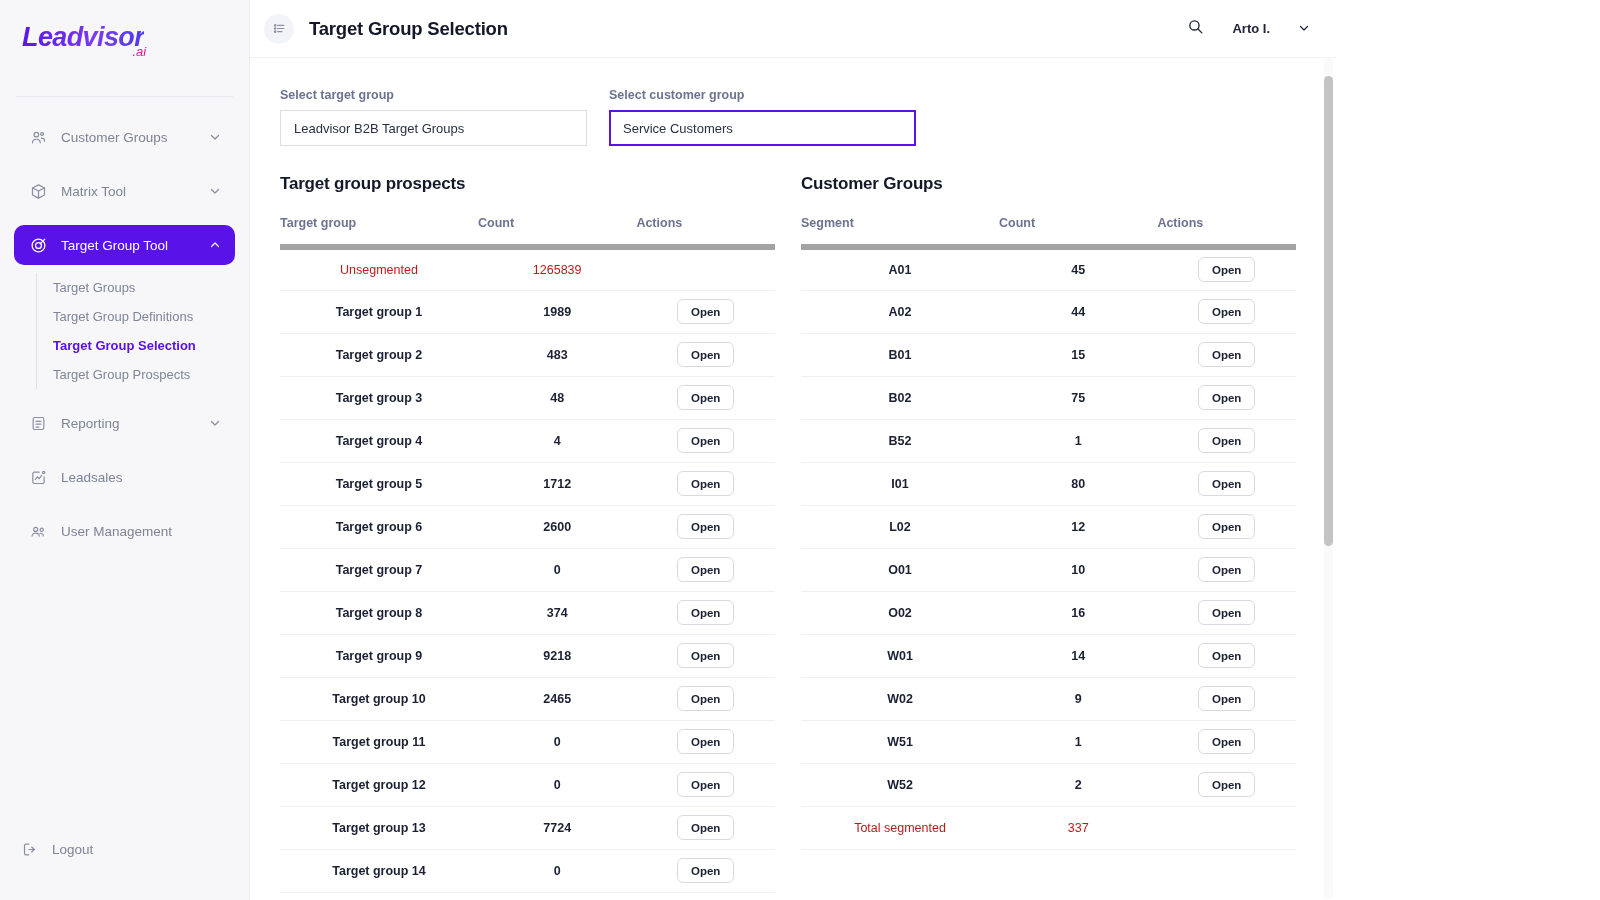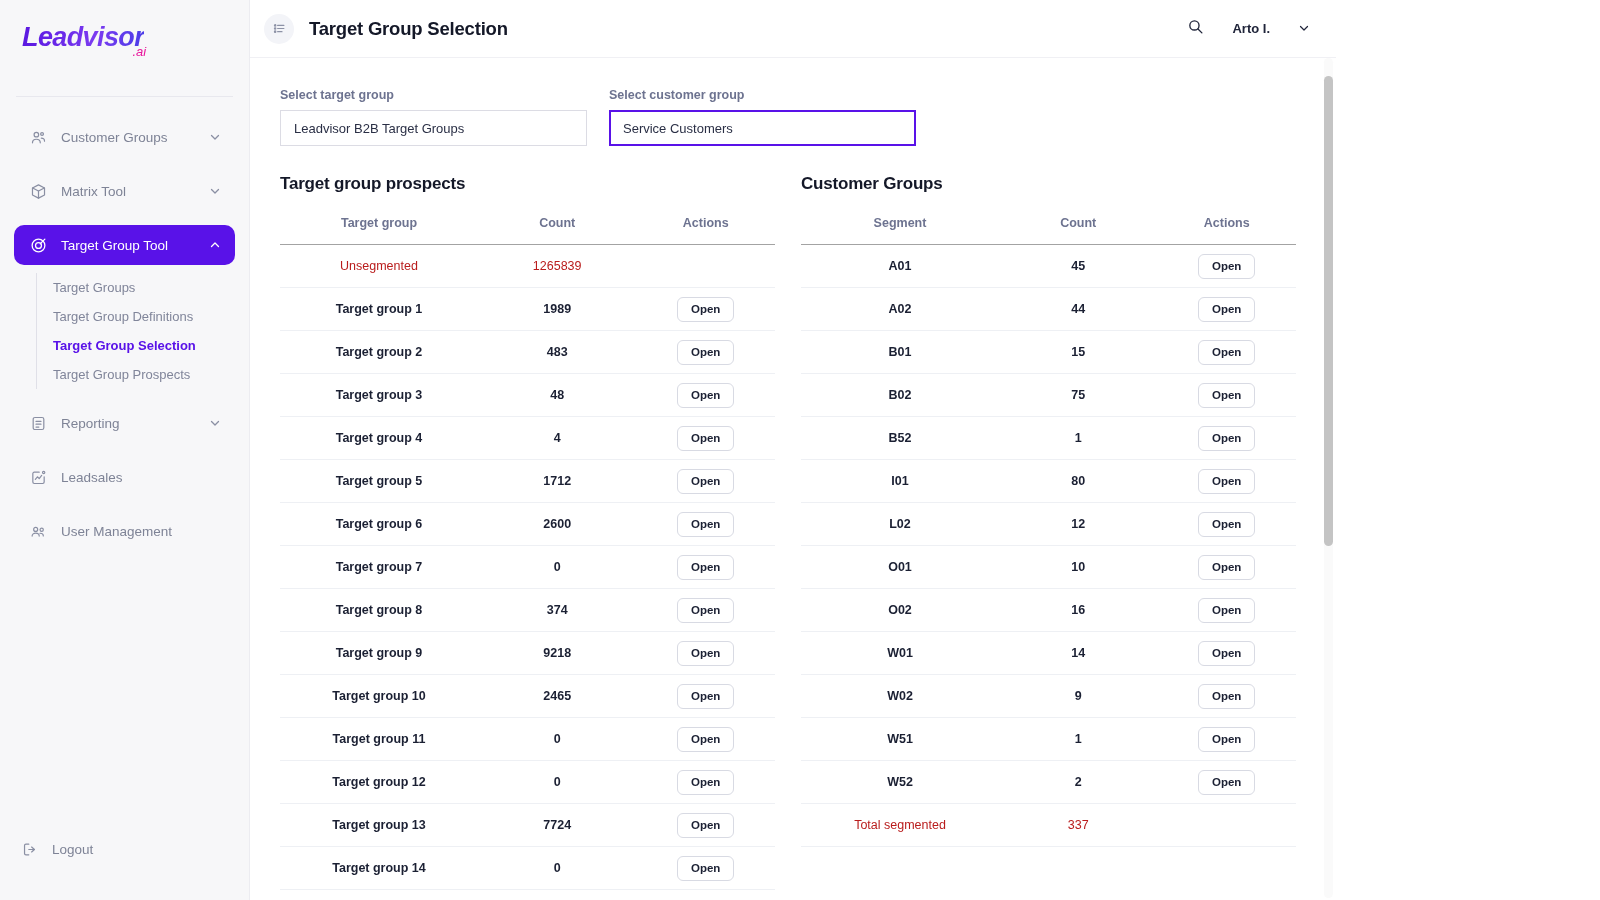--- a/index.html
+++ b/index.html
@@ -96,21 +96,21 @@
   }
   .sel-box.focused { border: 2px solid #5912e8; padding: 0 12px; }
 
   .panels { display: flex; gap: 26px; }
   .panel { flex: 1 1 0; min-width: 0; }
   .panel-title { font-size: 17px; font-weight: 700; color: #141828; margin-bottom: 16px; letter-spacing: -0.2px; }
 
   table.data { width: 100%; border-collapse: collapse; table-layout: fixed; }
   table.data th {
     font-size: 12.5px; font-weight: 700; color: #6d7390;
-    padding: 6px 0 14px 0; text-align: center; border-bottom: 1px solid #a3a3a3;
+    padding: 6px 0 14px 0; text-align: left; border-bottom: 6px solid #a3a3a3;
   }
   table.data td {
     font-size: 12.5px; font-weight: 700; color: #1b2033;
     height: 43px; text-align: center; border-bottom: 1px solid #eef0f4;
     vertical-align: middle;
   }
   table.data tr.muted td { color: #b91c1c; font-weight: 500; }
   .col-name { width: 40%; }
   .col-count { width: 32%; }
   .col-actions { width: 28%; }

